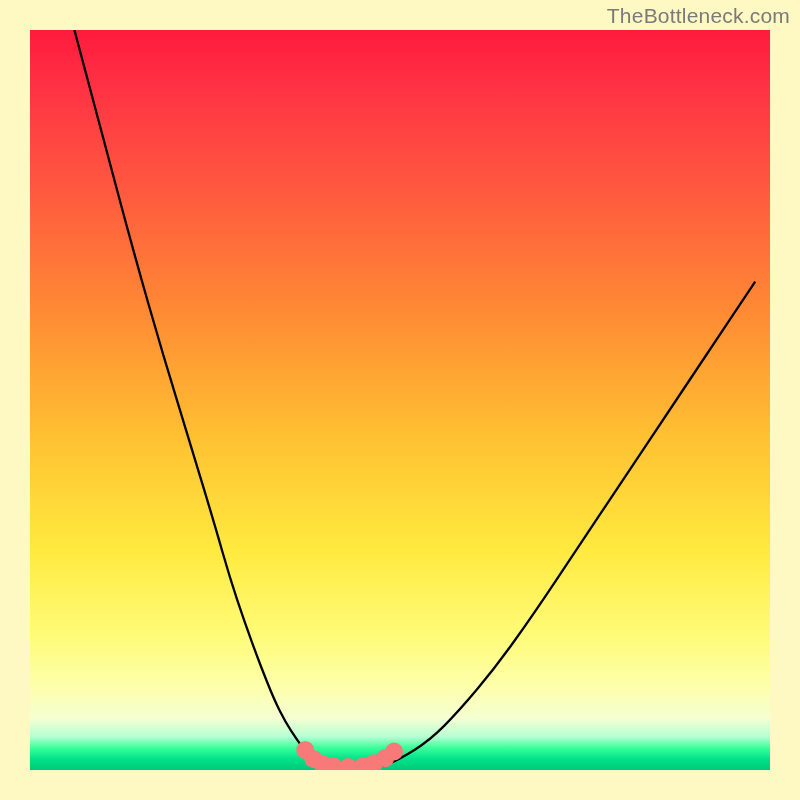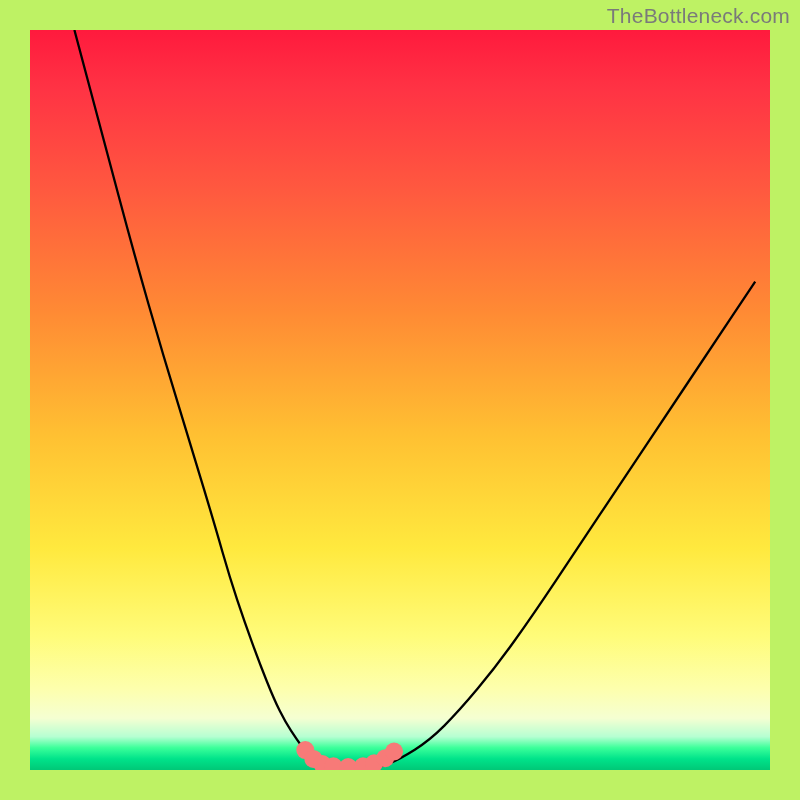--- a/index.html
+++ b/index.html
@@ -8,21 +8,21 @@
   width: 800px;
   height: 800px;
   background: #000;
   overflow: hidden;
   font-family: Arial, Helvetica, sans-serif;
 }
 .frame {
   position: relative;
   width: 800px;
   height: 800px;
-  background: #bef264;
+  background: #fef9c3;
 }
 .plot-area {
   position: absolute;
   left: 30px;
   top: 30px;
   width: 740px;
   height: 740px;
   
   background: linear-gradient(
     to bottom,

